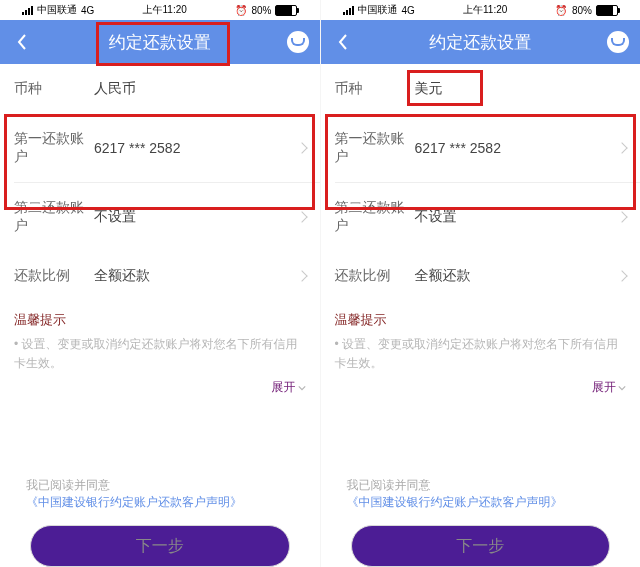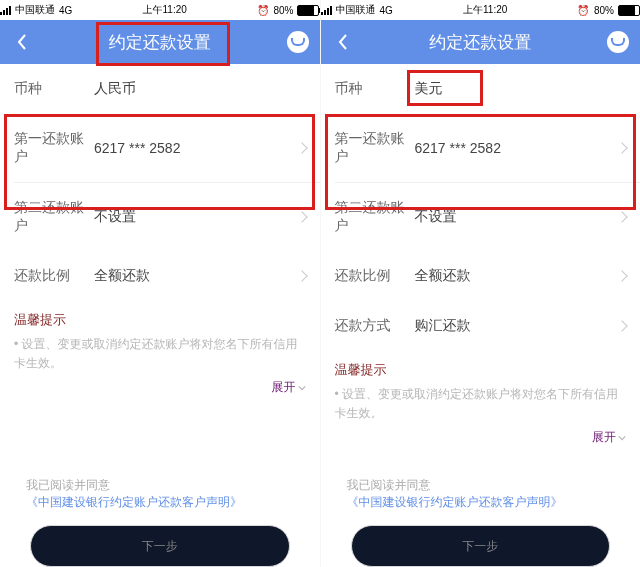--- a/index.html
+++ b/index.html
@@ -1,20 +1,20 @@
 <!DOCTYPE html>
 <html><head>
 <meta charset="utf-8">
 <style>
 html,body{margin:0;padding:0;font-family:-apple-system,"PingFang SC","Helvetica Neue",sans-serif;background:#fff;color:#333;-webkit-font-smoothing:antialiased}
 .viewport{width:640px;height:567px;display:flex;background:#fff;position:relative}
 .phone{width:320px;height:100%;background:#fff;display:flex;flex-direction:column;position:relative}
 .phone+.phone{border-left:1px solid rgba(0,0,0,.04)}
 
-.statusbar{height:20px;display:flex;align-items:center;font-size:10px;color:#000;padding:0 0;justify-content:space-between}
+.statusbar{height:20px;display:flex;align-items:center;font-size:10px;color:#000;padding:0 22px;justify-content:space-between}
 .status-left{display:flex;align-items:center;gap:4px}
 .status-right{display:flex;align-items:center;gap:4px}
 .signal{display:flex;align-items:flex-end;gap:1px}
 .signal span{width:2px;background:#000;display:inline-block}
 .signal span:nth-child(1){height:3px}.signal span:nth-child(2){height:5px}.signal span:nth-child(3){height:7px}.signal span:nth-child(4){height:9px}
 .alarm{font-size:10px}
 .battery{width:20px;height:9px;border:1px solid #000;border-radius:2px;position:relative}
 .battery::after{content:"";position:absolute;right:-3px;top:2px;width:2px;height:5px;background:#000;border-radius:0 1px 1px 0}
 .battery-fill{background:#000;height:100%;width:80%}
 
@@ -35,21 +35,21 @@
 
 .tips{padding:10px 14px 4px;font-size:12px;color:#999}
 .tips-title{color:#7f1d1d;margin-bottom:6px;font-size:13px}
 .tips-line{line-height:1.6;color:#b6b6b6}
 .expand{text-align:right;font-size:12px;color:#701a75;padding:2px 14px 8px;display:flex;justify-content:flex-end;align-items:center;gap:2px}
 .expand svg{width:8px;height:8px;stroke:#b6b6b6;stroke-width:1.5;fill:none}
 
 .agree{padding:0 26px;font-size:12px;color:#aaa}
 .agree-link{color:#618fe7}
 
-.nextbtn{margin:14px 30px 0;border:1px solid #d9d9d9;border-radius:22px;height:40px;display:flex;align-items:center;justify-content:center;font-size:12px;color:#888;background:#0f172a}
+.nextbtn{margin:14px 30px 0;border:1px solid #d9d9d9;border-radius:22px;height:40px;display:flex;align-items:center;justify-content:center;font-size:16px;color:#888;background:#4c1d95}
 
 .spacer{flex:1}
 </style>
 </head>
 <body>
 
 <div class="viewport">
 
   <div class="phone">
     <div class="statusbar">
@@ -180,24 +180,20 @@
         <span class="row-label">第二还款账户</span>
         <span class="row-value">不设置</span>
       </div>
     </div>
 
     <div class="row link">
       <span class="row-label">还款比例</span>
       <span class="row-value">全额还款</span>
     </div>
 
-    <div class="row link">
-      <span class="row-label">还款方式</span>
-      <span class="row-value">购汇还款</span>
-    </div>
 
     <div class="tips">
       <div class="tips-title">温馨提示</div>
       <div class="tips-line">• 设置、变更或取消约定还款账户将对您名下所有信用卡生效。</div>
     </div>
     <div class="expand">
       <span>展开</span>
       <svg viewBox="0 0 10 10">
           <polyline points="1,3 5,7 9,3"></polyline>
         </svg>

